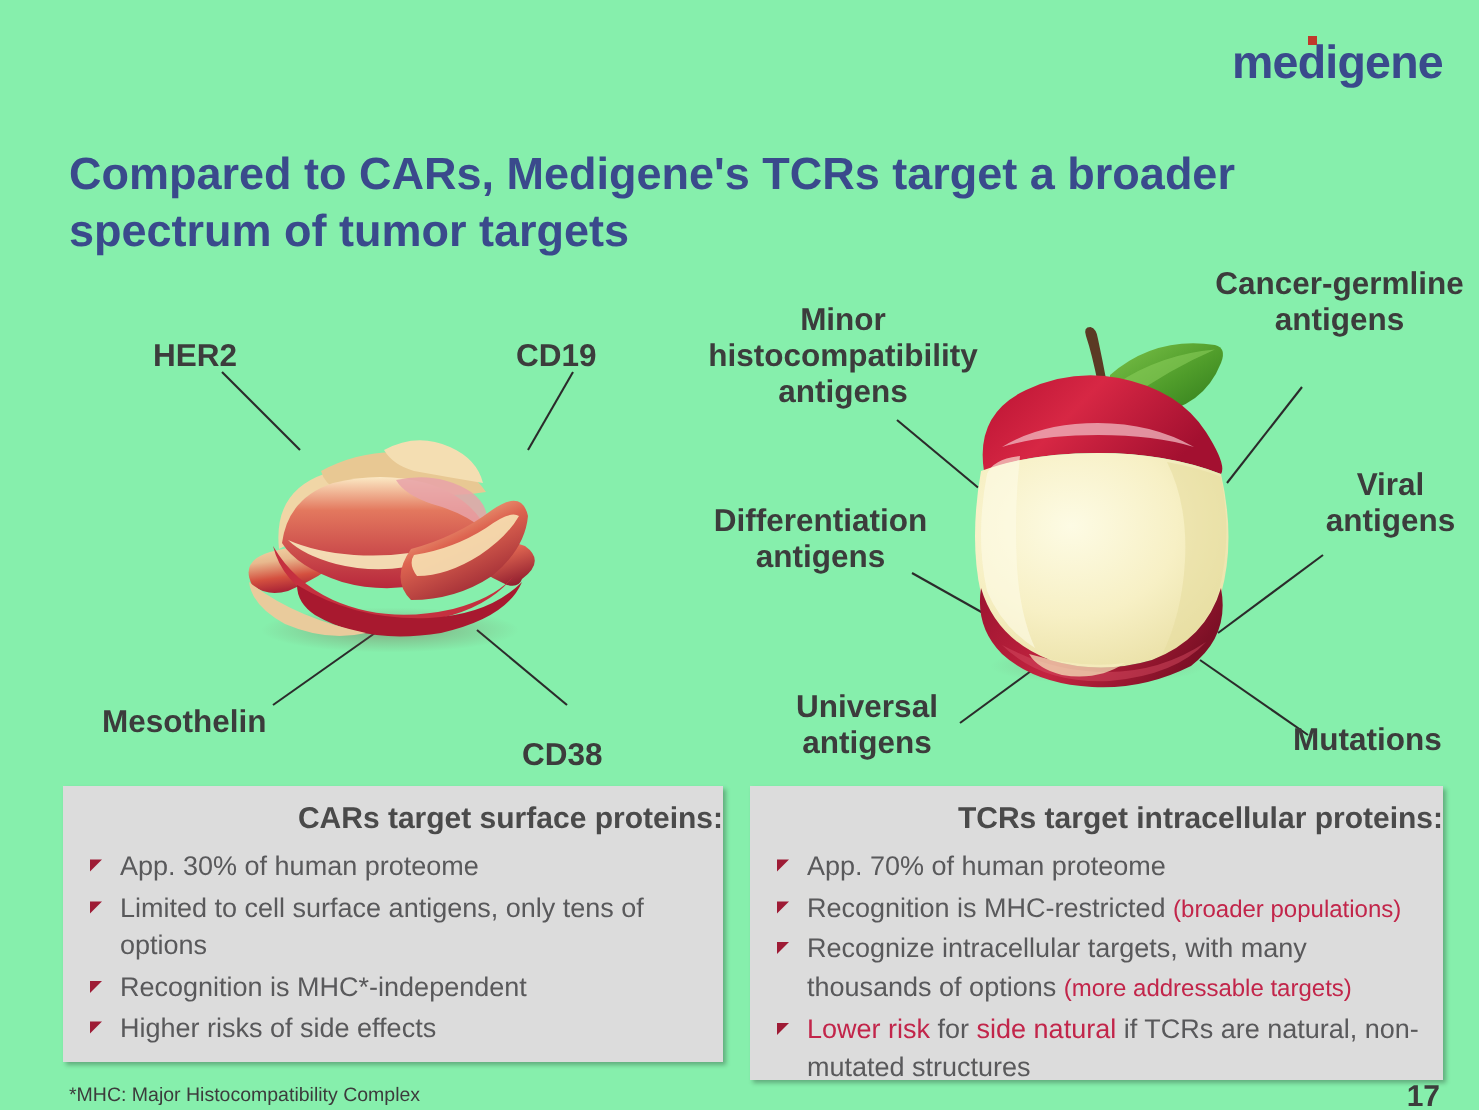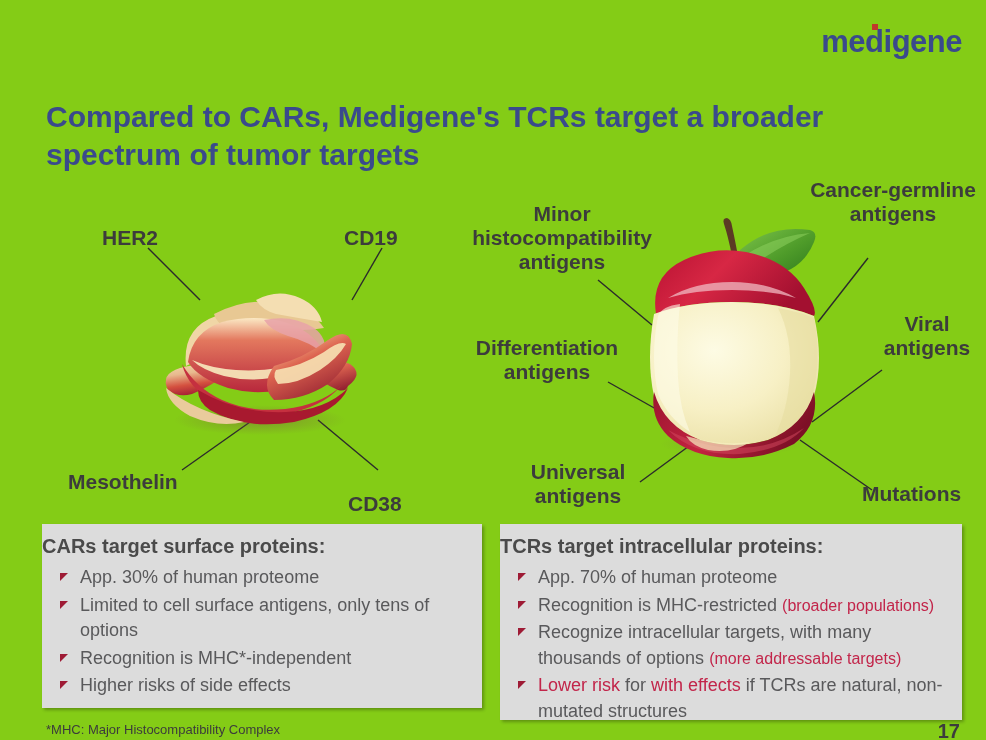--- a/index.html
+++ b/index.html
@@ -1,19 +1,19 @@
 <!DOCTYPE html>
 <html><head>
 <meta charset="utf-8">
 <style>
   html,body{margin:0;padding:0;background:#fff;}
   body{width:986px;height:740px;overflow:hidden;
        font-family:"Liberation Sans","DejaVu Sans",sans-serif;
        -webkit-font-smoothing:antialiased;}
-  .slide{position:relative;width:986px;height:740px;background:#84cc16;}
+  .slide{position:relative;width:986px;height:740px;background:#86efac;}
 
   
   .logo{position:absolute;left:822px;top:22px;width:140px;height:38px;
         display:flex;align-items:center;justify-content:flex-end;}
   .logo-text{font-size:31px;font-weight:bold;color:#3A4A8C;letter-spacing:-0.5px;
              position:relative;line-height:1;}
   .logo-dot{position:absolute;left:50px;top:2px;width:6px;height:6px;background:#C0392B;}
 
   
   .title{position:absolute;left:46px;top:98px;width:780px;
@@ -34,21 +34,21 @@
 
   
   .apple{position:absolute;left:628px;top:40px;width:212px;height:250px;}
   .apple svg{width:100%;height:100%;display:block;}
 
   
   .box{position:absolute;background:#DCDCDC;
        box-shadow:2px 2px 3px rgba(0,0,0,0.28);}
   .box.left{left:42px;top:524px;width:440px;height:184px;}
   .box.right{left:500px;top:524px;width:462px;height:196px;}
-  .box-title{text-align:left;font-size:20px;font-weight:bold;color:#4A4A4A;
+  .box-title{text-align:right;font-size:20px;font-weight:bold;color:#4A4A4A;
              padding-top:11px;padding-bottom:7px;}
   ul.bullets{list-style:none;margin:0;padding:0 12px 0 14px;}
   ul.bullets li{position:relative;padding-left:24px;font-size:18px;color:#59595B;
                 line-height:1.42;margin-bottom:2px;}
   ul.bullets li::before{content:"";position:absolute;left:4px;top:8px;
         width:0;height:0;border-left:8px solid #9E1B35;border-bottom:8px solid transparent;}
   .hl{color:#C2254A;}
   .hl-sm{color:#C2254A;font-size:16px;}
 
   
@@ -204,19 +204,19 @@
         <li><span>Higher risks of side effects</span></li>
       </ul>
   </div>
 
   <div class="box right">
     <div class="box-title">TCRs target intracellular proteins:</div>
     <ul class="bullets" id="right-bullets">
         <li><span>App. 70% of human proteome</span></li>
         <li><span>Recognition is MHC-restricted </span><span class="hl-sm">(broader populations)</span></li>
         <li><span>Recognize intracellular targets, with many thousands of options </span><span class="hl-sm">(more addressable targets)</span></li>
-        <li><span class="hl">Lower risk</span><span> for </span><span class="hl">with effects</span><span> if TCRs are natural, non-mutated structures</span></li>
+        <li><span class="hl">Lower risk</span><span> for </span><span class="hl">side natural</span><span> if TCRs are natural, non-mutated structures</span></li>
       </ul>
   </div>
 
   <div class="footnote">*MHC: Major Histocompatibility Complex</div>
   <div class="pagenum">17</div>
 </div>
 
 </body></html>

